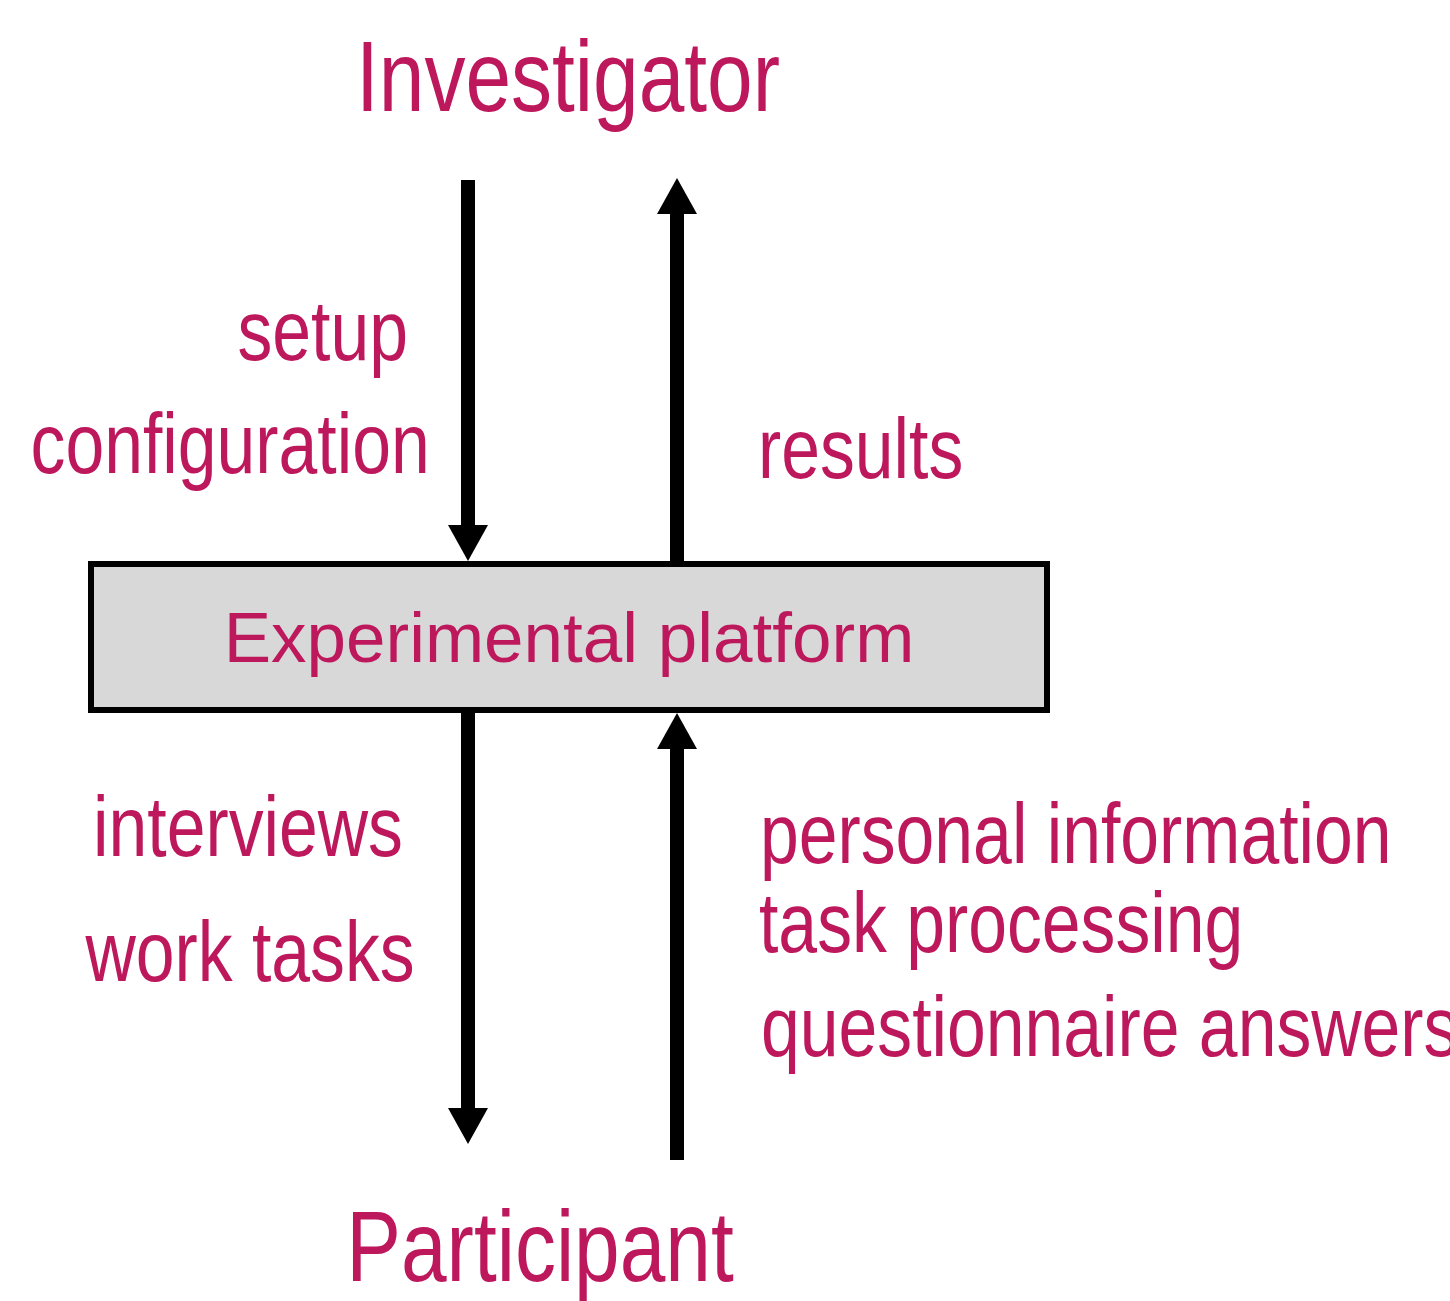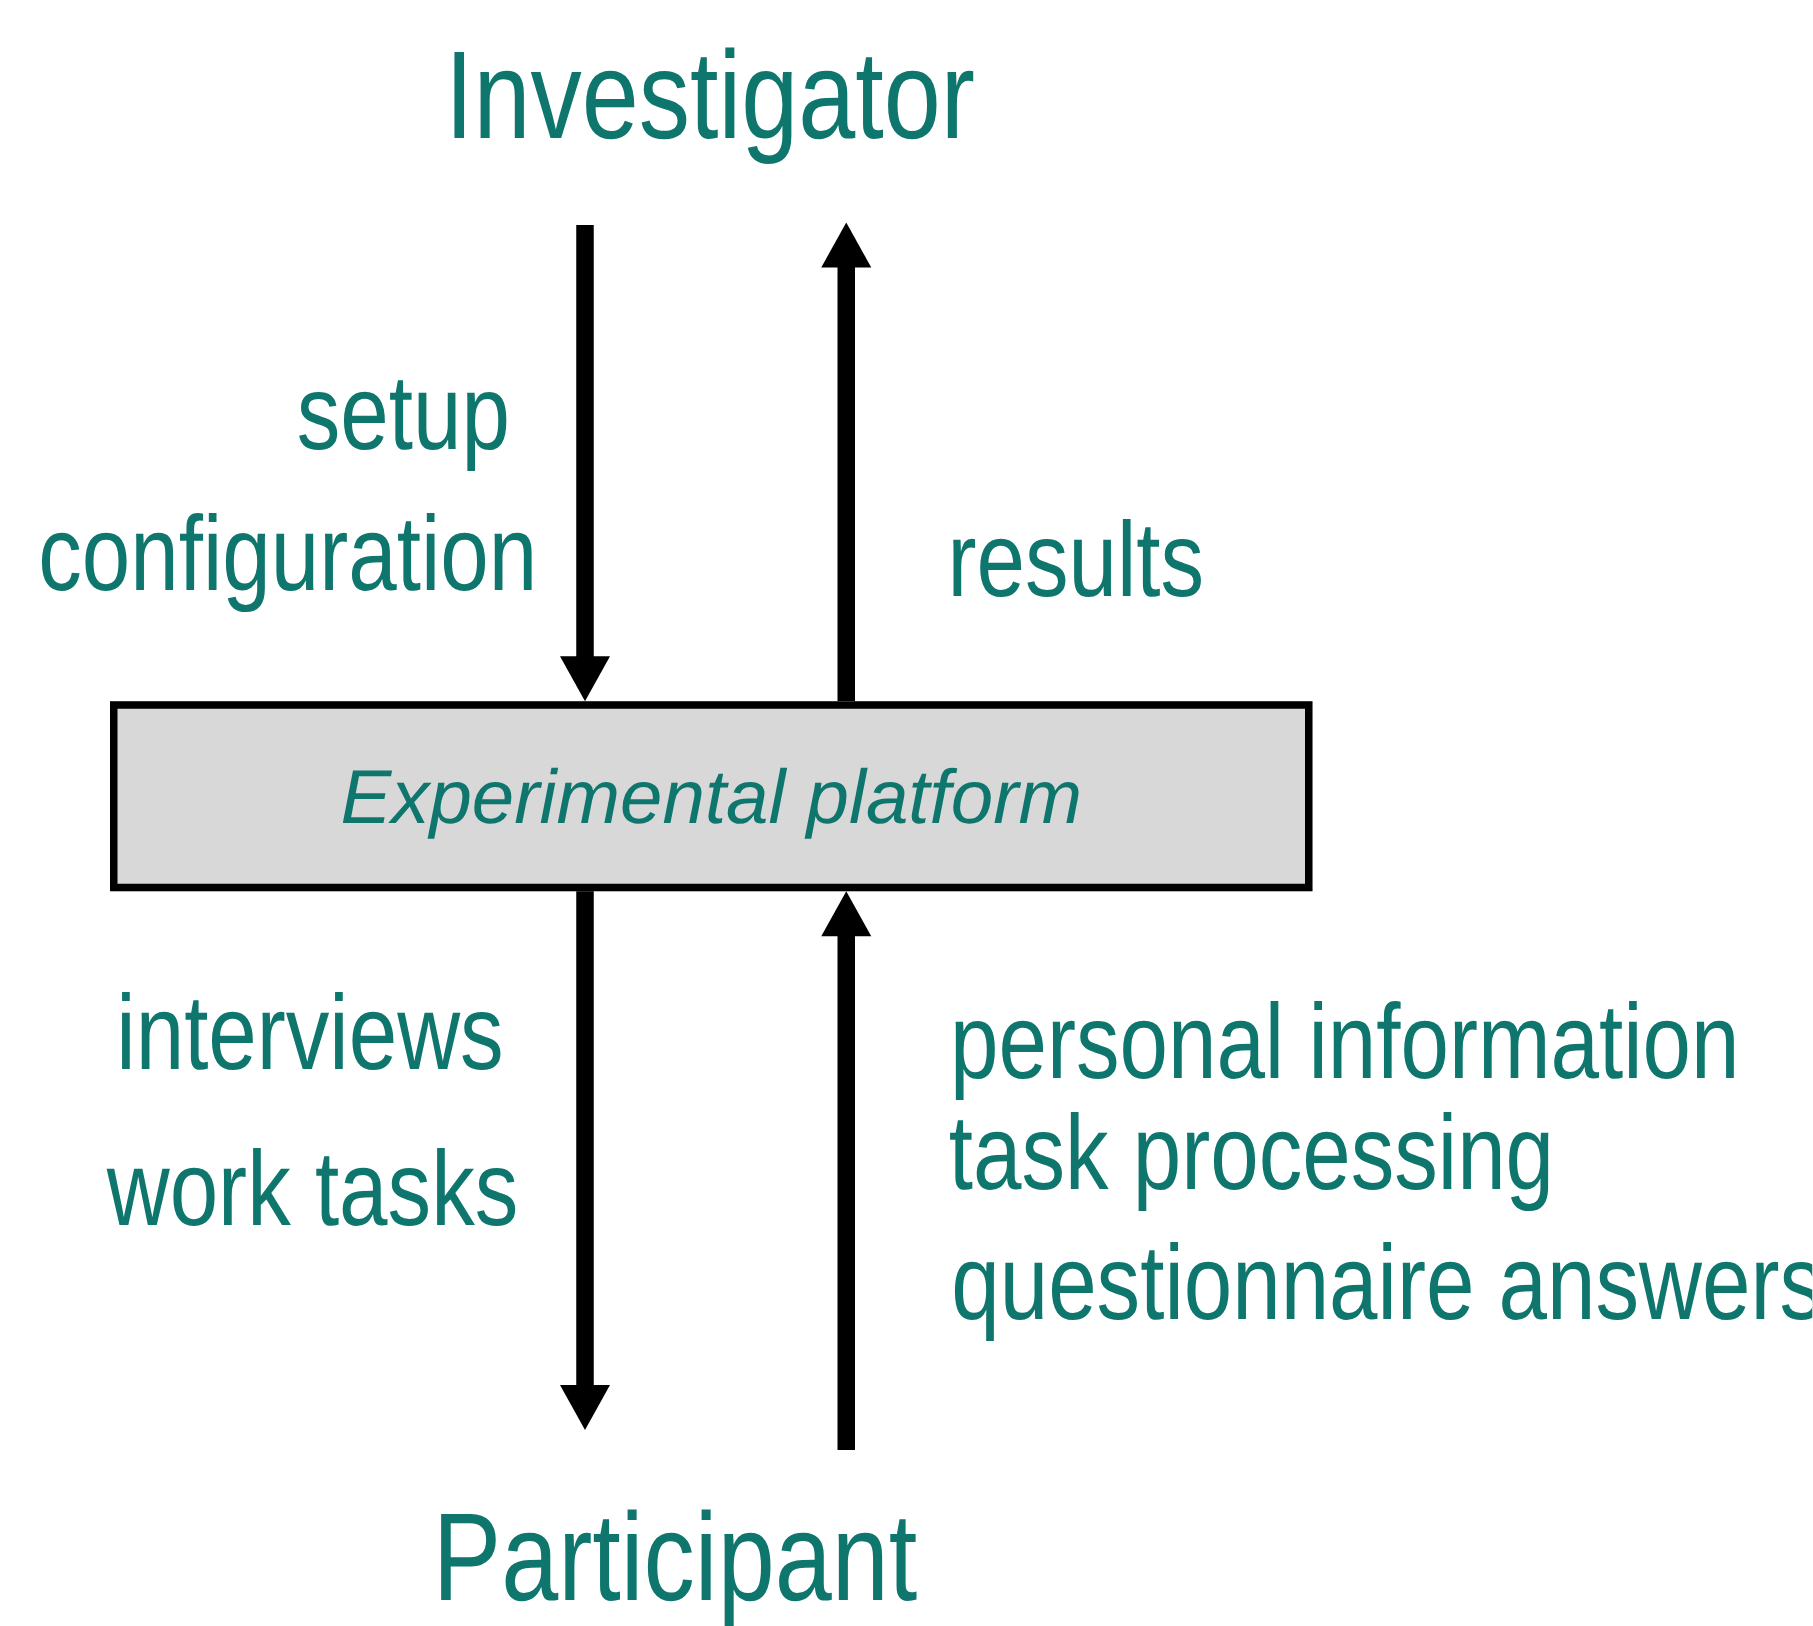--- a/index.html
+++ b/index.html
@@ -7,21 +7,21 @@
     padding: 0;
     background: #ffffff;
   }
   #canvas {
     position: relative;
     width: 1450px;
     height: 1301px;
     background: #ffffff;
     overflow: hidden;
     font-family: "Liberation Sans", "DejaVu Sans", sans-serif;
-    color: #0f766e;
+    color: #be185d;
   }
   .title {
     position: absolute;
     font-size: 100px;
     line-height: 1;
     white-space: nowrap;
     transform: translateX(-50%) scaleX(0.82);
   }
   .label {
     position: absolute;
@@ -47,24 +47,23 @@
     width: 962px;
     height: 152px;
     box-sizing: border-box;
     background: #d8d8d8;
     border: 6px solid #000000;
     display: flex;
     align-items: center;
     justify-content: center;
   }
   #platform-box .box-text {
-    font-size: 61px;
+    font-size: 71px;
     line-height: 1;
     white-space: nowrap;
-    font-style: italic;
   }
   .shaft {
     position: absolute;
     width: 14px;
     background: #000000;
   }
   .head {
     position: absolute;
     width: 0;
     height: 0;

